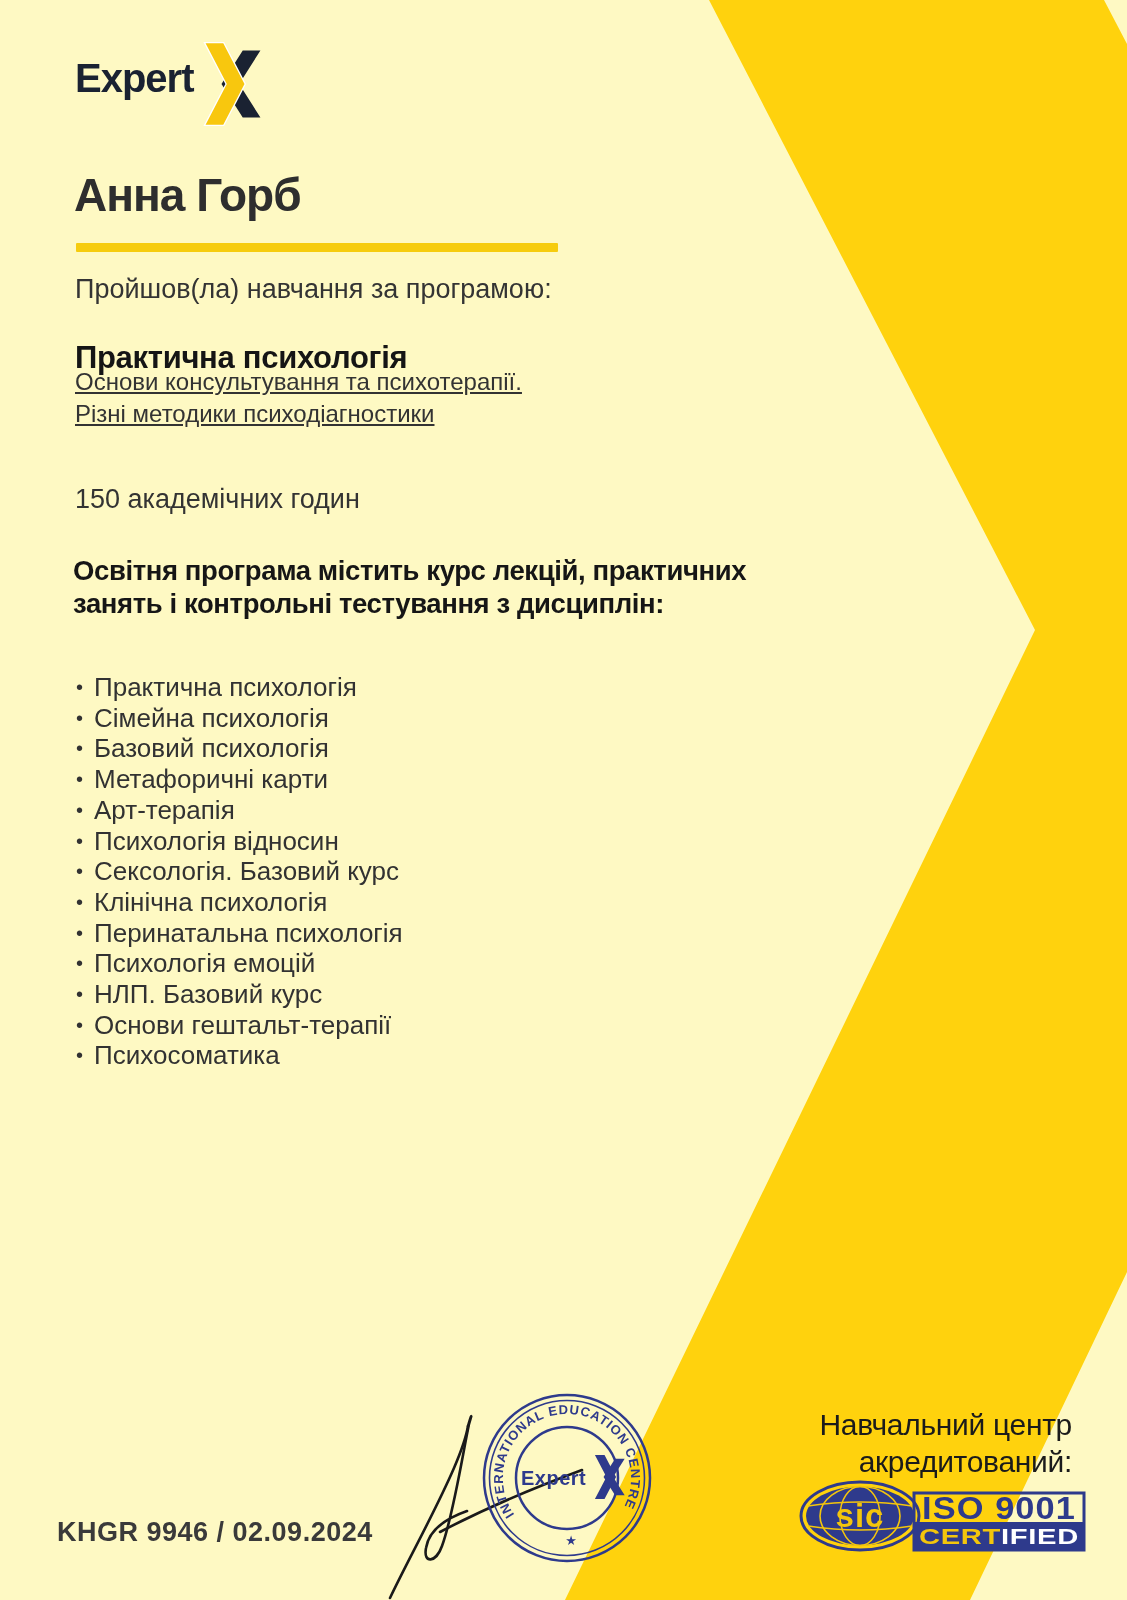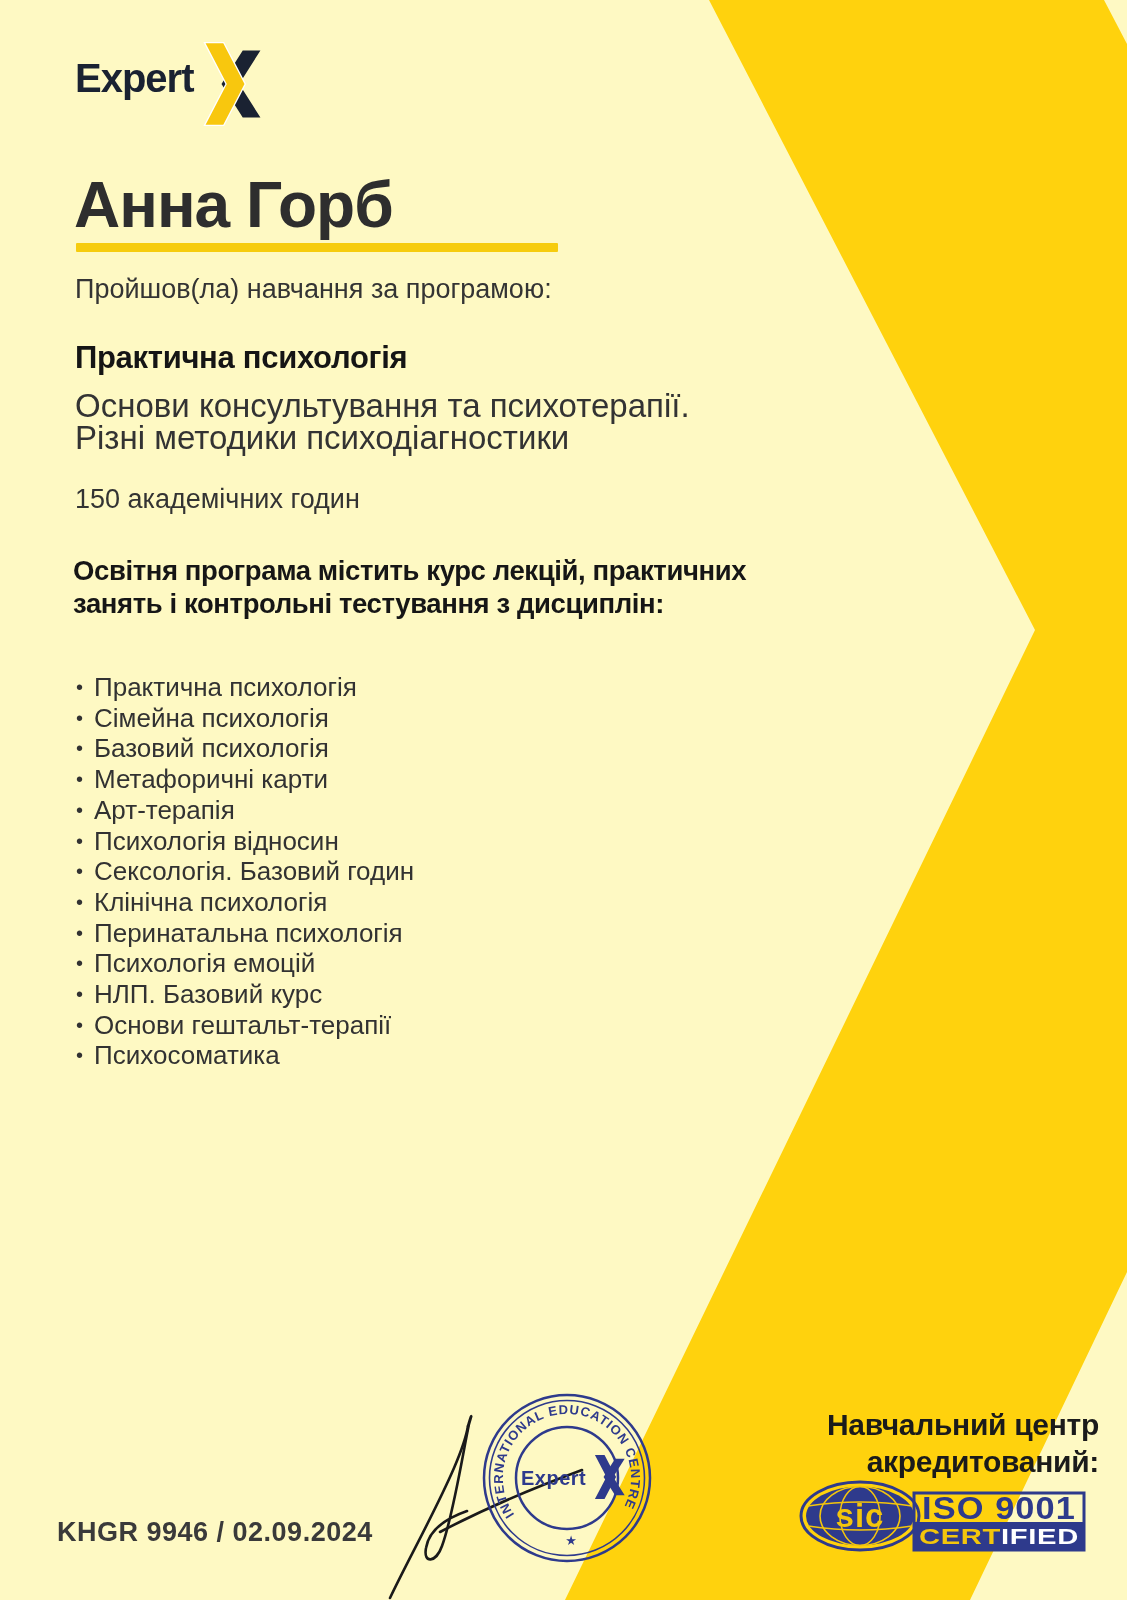--- a/index.html
+++ b/index.html
@@ -24,37 +24,37 @@
 
   .logo{position:absolute;left:75px;top:38px;z-index:2;display:flex;align-items:flex-start;}
   .logo-text{
     font-size:40px;font-weight:bold;color:var(--logo_navy);
     letter-spacing:-1px;margin-top:18px;
   }
   .logo-x{margin-left:8px;}
 
   .name{
     position:absolute;left:74px;top:168px;z-index:2;
-    font-size:64px;font-weight:bold;color:var(--text_dark);letter-spacing:-1px;
+    font-size:46px;font-weight:bold;color:var(--text_dark);letter-spacing:-1px;
   }
   .name-underline{
     position:absolute;left:76px;top:243px;width:482px;height:9px;z-index:2;
     background:#F6CC0E;border-radius:1px;
   }
   .intro{
     position:absolute;left:75px;top:274px;z-index:2;
     font-size:27px;color:#343434;text-align:center;
   }
   .program-title{
     position:absolute;left:75px;top:340px;z-index:2;
     font-size:31px;font-weight:bold;color:#151515;letter-spacing:-0.3px;
   }
   .program-subtitle{
-    position:absolute;left:75px;top:390px;z-index:2;
-    font-size:33px;color:#333333;line-height:32px;
+    position:absolute;left:75px;top:366px;z-index:2;
+    font-size:24px;color:#333333;line-height:32px;text-decoration:underline;
   }
   .hours{
     position:absolute;left:75px;top:484px;z-index:2;
     font-size:27px;color:#333333;
   }
   .description{
     position:absolute;left:73px;top:541px;z-index:2;
     font-size:27.5px;font-weight:bold;color:var(--text_black);
     line-height:33px;letter-spacing:-0.4px;margin-top:13px;
   }
@@ -67,22 +67,22 @@
   }
   .disciplines li::before{
     content:"\2022";position:absolute;left:0;top:0;
     font-size:20px;color:#323232;
   }
   .cert-number{
     position:absolute;left:57px;top:1517px;z-index:2;
     font-size:27px;font-weight:bold;color:#3A3A3A;letter-spacing:0.5px;
   }
   .accreditation{
-    position:absolute;right:28px;top:1406px;z-index:2;text-align:right;
-    font-size:30px;font-weight:700;color:#1B1B1B;line-height:37px;letter-spacing:-0.3px;
+    position:absolute;right:55px;top:1406px;z-index:2;text-align:right;
+    font-size:30px;font-weight:400;color:#1B1B1B;line-height:37px;letter-spacing:-0.3px;
   }
   .signature-svg{position:absolute;left:350px;top:1320px;z-index:3;}
   .stamp-svg{position:absolute;left:467px;top:1378px;z-index:4;}
   .iso-svg{position:absolute;left:798px;top:1478px;z-index:4;}
 
   .ring-text{
     font-size:13px;font-weight:bold;letter-spacing:3px;
     fill:var(--certificate_navy);
   }
   .stamp-brand{
@@ -132,21 +132,21 @@
     <div>занять і контрольні тестування з дисциплін:</div>
   </div>
 
   <ul class="disciplines">
     <li>Практична психологія</li>
     <li>Сімейна психологія</li>
     <li>Базовий психологія</li>
     <li>Метафоричні карти</li>
     <li>Арт-терапія</li>
     <li>Психологія відносин</li>
-    <li>Сексологія. Базовий годин</li>
+    <li>Сексологія. Базовий курс</li>
     <li>Клінічна психологія</li>
     <li>Перинатальна психологія</li>
     <li>Психологія емоцій</li>
     <li>НЛП. Базовий курс</li>
     <li>Основи гештальт-терапії</li>
     <li>Психосоматика</li>
   </ul>
 
   <div class="cert-number">KHGR 9946 / 02.09.2024</div>
 

